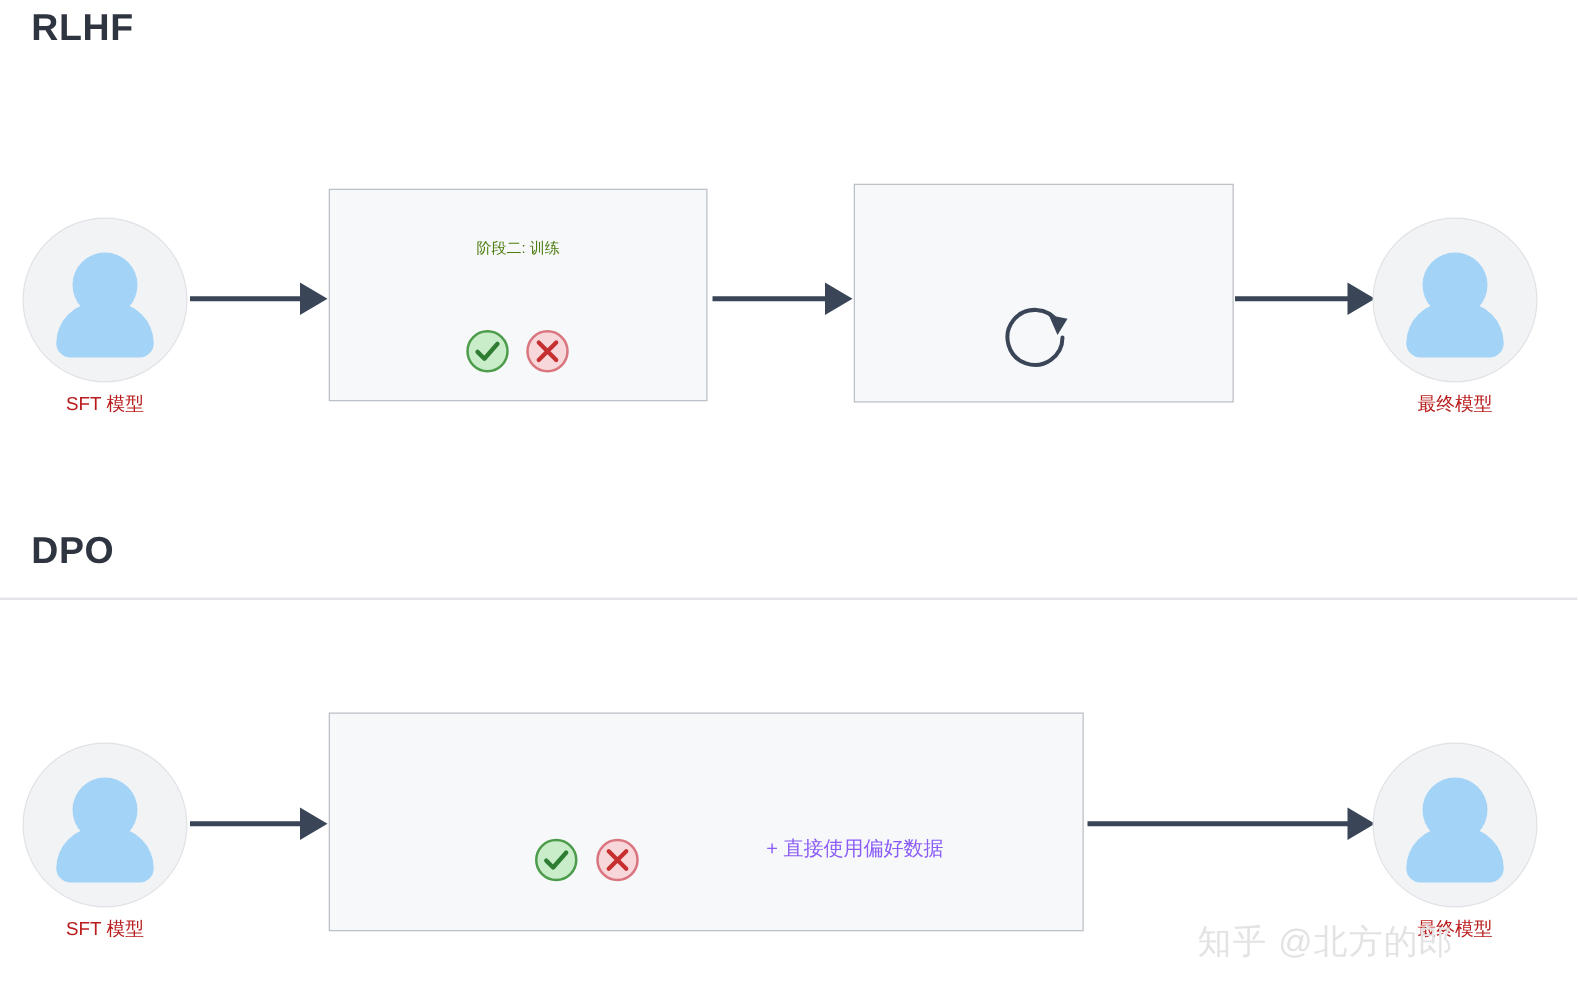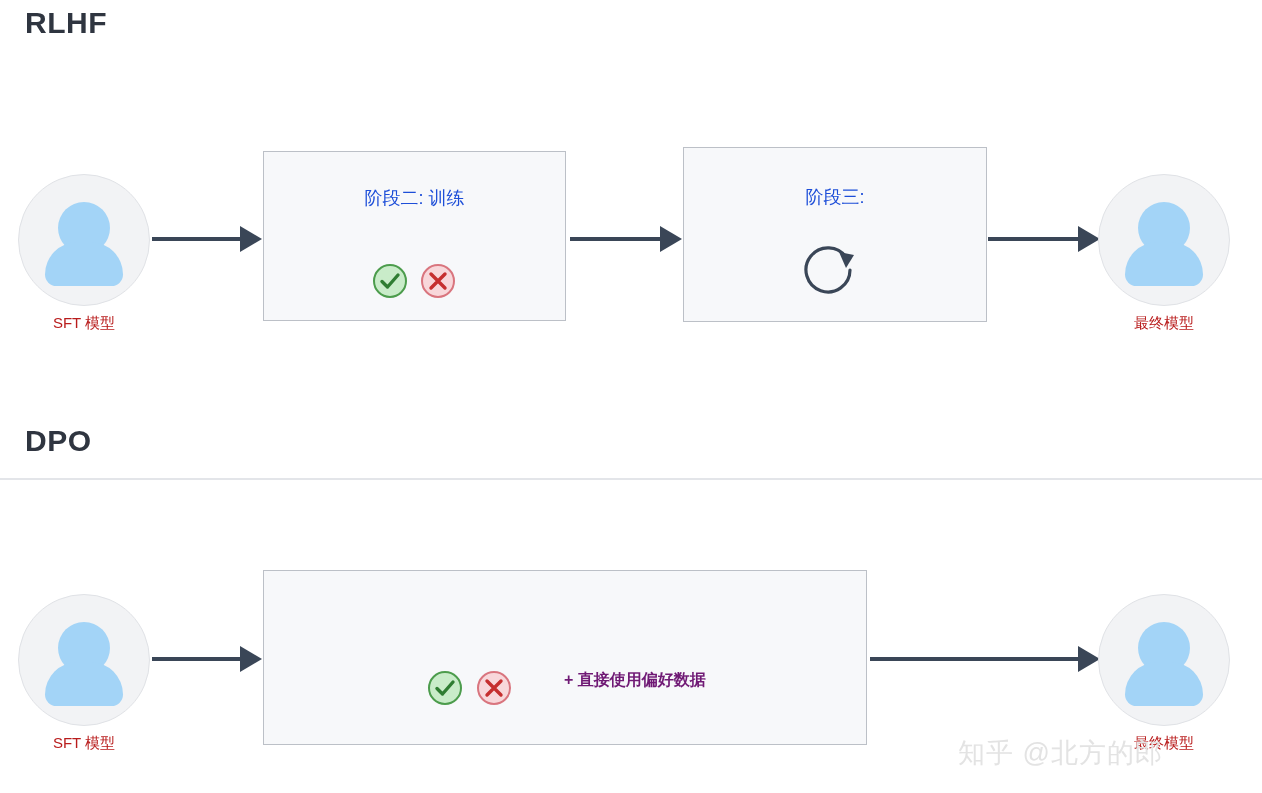--- a/index.html
+++ b/index.html
@@ -61,22 +61,22 @@
   .pbox {
     position: absolute;
     background: #f7f8fa;
     border: 1px solid #bcc0c7;
     box-shadow: 0 0 0 0 transparent;
   }
   .pbox-title {
     position: absolute;
     left: 0; width: 100%;
     text-align: center;
-    font-size: 18px;
-    color: #1d4ed8;
+    font-size: 12px;
+    color: #4d7c0f;
     line-height: 30px;
     white-space: nowrap;
   }
 
   
   .arrow { position: absolute; height: 26px; }
   .arrow .shaft {
     position: absolute; left: 0; top: 11px; height: 4px;
     background: #3a4657;
   }
@@ -145,21 +145,20 @@
       </svg>
     </div>
   </div>
 
   <div class="arrow" style="left:570px; top:226px; width:112px;">
     <div class="shaft" style="width:92px;"></div>
     <div class="head"></div>
   </div>
 
   <div class="pbox" style="left:683px; top:147px; width:304px; height:175px;">
-    <div class="pbox-title" style="top:34px;">阶段三:</div>
 
     <div class="loop" style="left:114px; top:96px;">
       <svg width="70" height="62" viewBox="0 0 70 62">
         <path d="M48.5 14 A22 22 0 1 0 52 26" stroke="#3a4657" stroke-width="3.2" fill="none" stroke-linecap="round"></path>
         <path d="M41 8 L56 11 L48 24 Z" fill="#3a4657"></path>
       </svg>
     </div>
   </div>
 
   <div class="arrow" style="left:988px; top:226px; width:112px;">
@@ -197,21 +196,21 @@
       <svg width="30" height="30" viewBox="0 0 30 30">
         <path d="M7 15.5 L12.5 21 L23 9" stroke="#2f7d32" stroke-width="3.4" fill="none" stroke-linecap="round" stroke-linejoin="round"></path>
       </svg>
     </div>
     <div class="badge no" style="left:213px; top:100px;">
       <svg width="30" height="30" viewBox="0 0 30 30">
         <path d="M8 8 L22 22 M22 8 L8 22" stroke="#c62f2f" stroke-width="3.4" fill="none" stroke-linecap="round"></path>
       </svg>
     </div>
 
-    <div style="position:absolute; left:300px; top:94px; width:240px; font-size:16px; line-height:29px; color:#701a75; white-space:nowrap;font-weight:bold;">+ 直接使用偏好数据</div>
+    <div style="position:absolute; left:300px; top:94px; width:240px; text-align:center; font-size:16px; line-height:29px; color:#8b5cf6; white-space:nowrap;">+ 直接使用偏好数据</div>
   </div>
 
   <div class="arrow" style="left:870px; top:646px; width:230px;">
     <div class="shaft" style="width:210px;"></div>
     <div class="head"></div>
   </div>
 
   <div class="node" style="left:1098px; top:594px;">
     <div class="avatar">
       <div class="head"></div>

